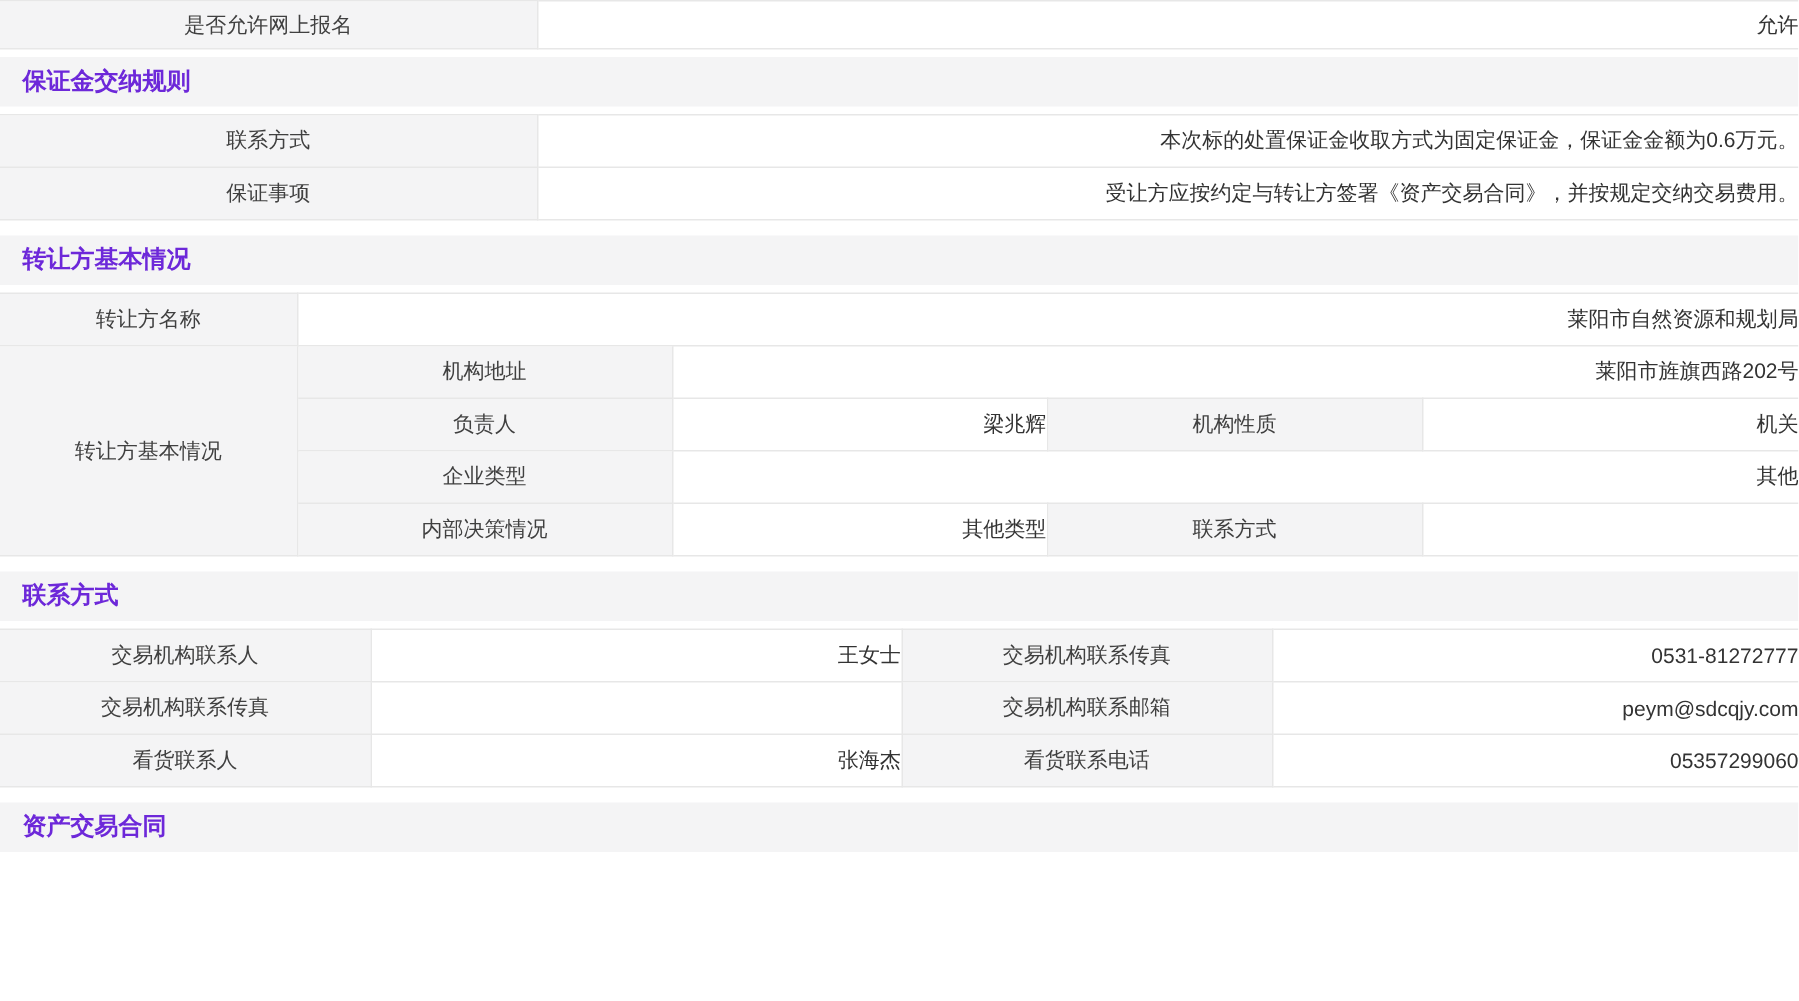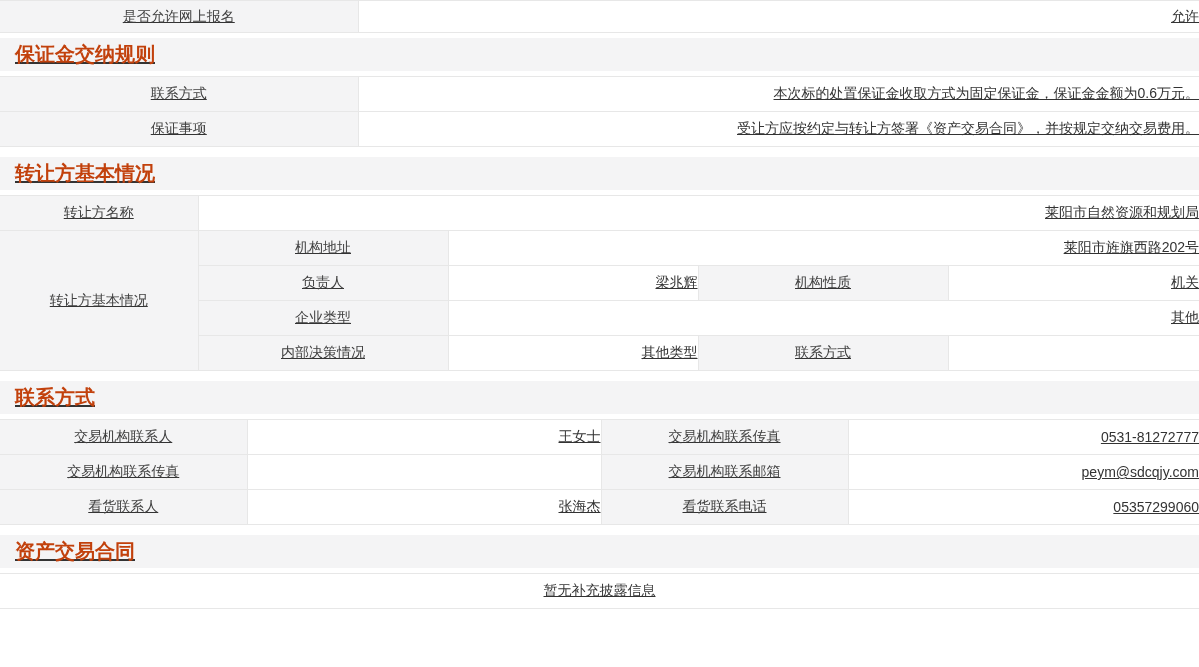--- a/index.html
+++ b/index.html
@@ -2,21 +2,21 @@
 <html><head>
 <meta charset="utf-8">
 <style>
   * { margin:0; padding:0; box-sizing:border-box; }
   html,body { background:#ffffff; }
   body {
     width:1199px; height:667px; overflow:hidden;
     font-family:"Liberation Sans","DejaVu Sans",sans-serif;
     font-size:14px; color:#333333;
   }
-  .page { width:1102px;text-decoration:underline; }
+  .page { width:1102px; }
 
   table.kv {
     width:1199px; table-layout:fixed; border-collapse:collapse;
     border-top:1px solid #e7e7e7; border-bottom:1px solid #e7e7e7;
   }
   table.kv td {
     border:1px solid #e7e7e7;
     height:35px; vertical-align:middle;
     font-size:14px; overflow:hidden; white-space:nowrap;
   }
@@ -28,22 +28,22 @@
   }
   td.val {
     background:#ffffff; color:#333333; text-align:right; padding-left:10px;
   }
   td.center-val { background:#ffffff; text-align:center; color:#333333; }
 
   table.top-tbl td { height:32px; }
 
   .sec-header {
     width:1199px; height:33px; line-height:33px;
-    background:#f4f4f5; color:#c2410c;
-    font-weight:bold; font-size:20px; padding-left:15px;
+    background:#f4f4f5; color:#6d28d9;
+    font-weight:bold; font-size:16px; padding-left:15px;
     margin:10px 0 5px 0;
   }
   .sec-header.first { margin-top:5px; }
 </style>
 </head>
 <body>
 
 <div class="page">
 
   <table class="kv top-tbl">
@@ -139,24 +139,14 @@
     <tr>
       <td class="lbl">看货联系人</td>
       <td class="val">张海杰</td>
       <td class="lbl">看货联系电话</td>
       <td class="val">05357299060</td>
     </tr>
   </tbody>
     </table>
 
   <div class="sec-header">资产交易合同</div>
-  <table class="kv">
-    <colgroup>
-        <col style="width:1199px">
-      </colgroup>
-    <tbody>
-        <tr>
-      <td class="center-val">暂无补充披露信息</td>
-    </tr>
-  </tbody>
-    </table>
 
 </div>
 
 </body></html>

